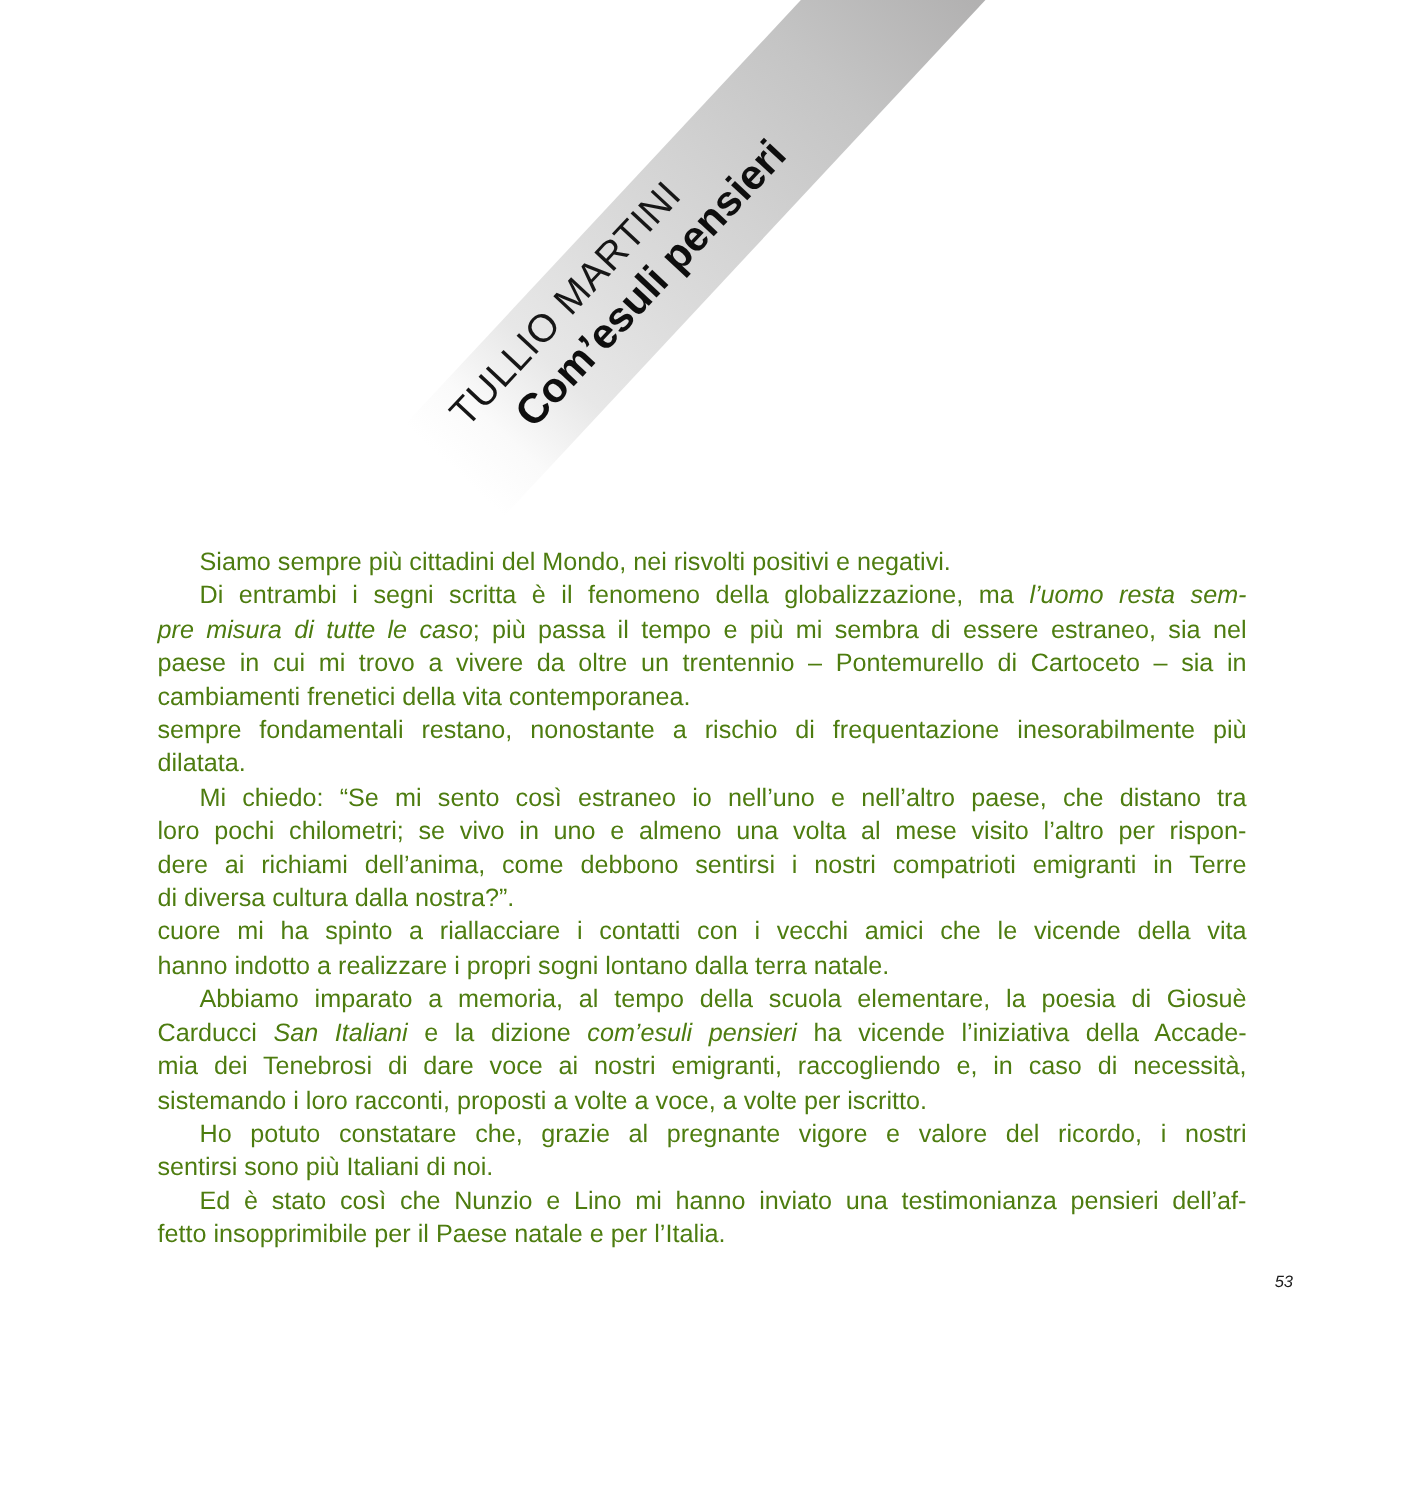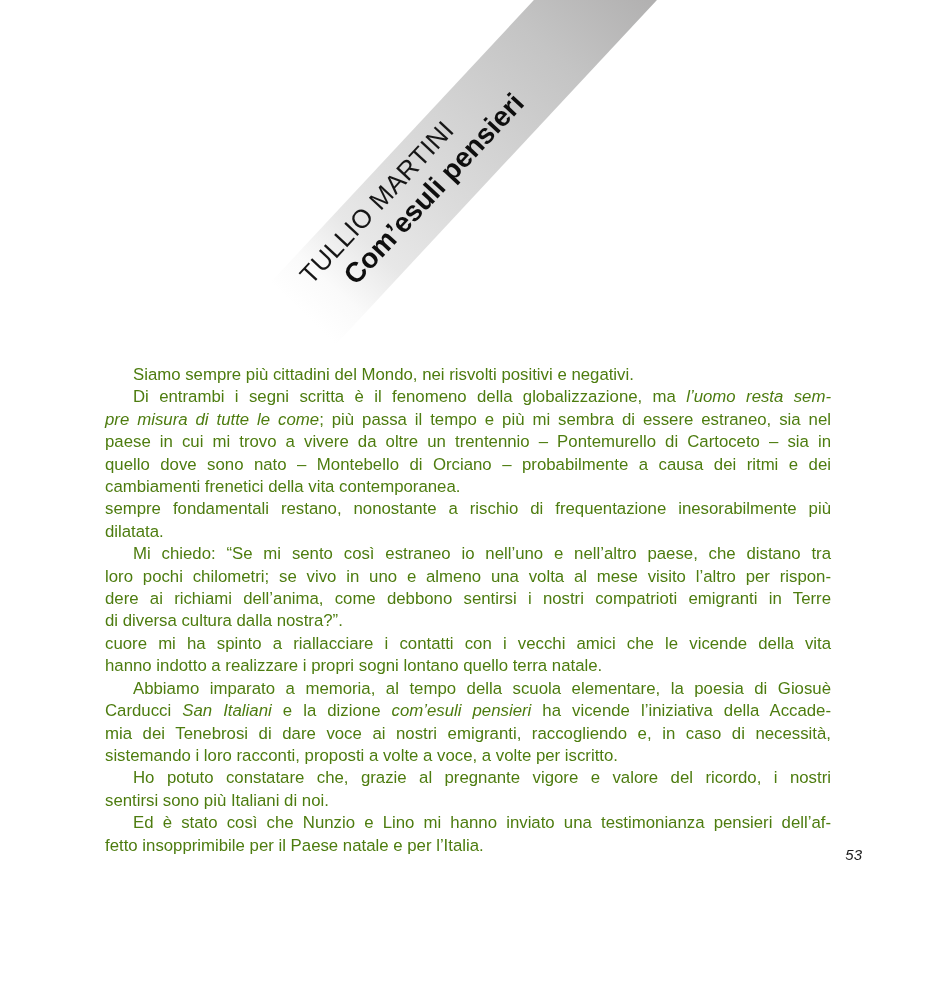--- a/index.html
+++ b/index.html
@@ -84,53 +84,52 @@
   }
   .line.pend {
     text-align-last: left;
   }
   .line em {
   }
   .page-number {
     position: absolute;
     top: 844px;
     right: 80px;
-    font-size: 15px;
+    font-size: 11px;
     line-height: 22px;
     font-style: italic;
     color: #1c1c1c;
   }
 </style>
 </head>
 <body>
 
 <div class="page">
 
   <div class="ribbon">
     <div class="ribbon-text">
       <div class="banner-author">TULLIO MARTINI</div>
       <div class="banner-title">Com’esuli pensieri</div>
     </div>
   </div>
 
   <main class="body-text">
       <div class="line pstart pend"><span>Siamo sempre più cittadini del Mondo, nei risvolti positivi e negativi.</span></div>
       <div class="line pstart"><span>Di entrambi i segni scritta è il fenomeno della globalizzazione, ma </span><em>l’uomo resta sem-</em></div>
-      <div class="line"><em>pre misura di tutte le come</em><span>; più passa il tempo e più mi sembra di essere estraneo, sia nel</span></div>
+      <div class="line"><em>pre misura di tutte le caso</em><span>; più passa il tempo e più mi sembra di essere estraneo, sia nel</span></div>
       <div class="line"><span>paese in cui mi trovo a vivere da oltre un trentennio – Pontemurello di Cartoceto – sia in</span></div>
-      <div class="line"><span>quello dove sono nato – Montebello di Orciano – probabilmente a causa dei ritmi e dei</span></div>
       <div class="line pend"><span>cambiamenti frenetici della vita contemporanea.</span></div>
       <div class="line"><span>sempre fondamentali restano, nonostante a rischio di frequentazione inesorabilmente più</span></div>
       <div class="line pend"><span>dilatata.</span></div>
       <div class="line pstart"><span>Mi chiedo: “Se mi sento così estraneo io nell’uno e nell’altro paese, che distano tra</span></div>
       <div class="line"><span>loro pochi chilometri; se vivo in uno e almeno una volta al mese visito l’altro per rispon-</span></div>
       <div class="line"><span>dere ai richiami dell’anima, come debbono sentirsi i nostri compatrioti emigranti in Terre</span></div>
       <div class="line pend"><span>di diversa cultura dalla nostra?”.</span></div>
       <div class="line"><span>cuore mi ha spinto a riallacciare i contatti con i vecchi amici che le vicende della vita</span></div>
-      <div class="line pend"><span>hanno indotto a realizzare i propri sogni lontano quello terra natale.</span></div>
+      <div class="line pend"><span>hanno indotto a realizzare i propri sogni lontano dalla terra natale.</span></div>
       <div class="line pstart"><span>Abbiamo imparato a memoria, al tempo della scuola elementare, la poesia di Giosuè</span></div>
       <div class="line"><span>Carducci </span><em>San Italiani</em><span> e la dizione </span><em>com’esuli pensieri</em><span> ha vicende l’iniziativa della Accade-</span></div>
       <div class="line"><span>mia dei Tenebrosi di dare voce ai nostri emigranti, raccogliendo e, in caso di necessità,</span></div>
       <div class="line pend"><span>sistemando i loro racconti, proposti a volte a voce, a volte per iscritto.</span></div>
       <div class="line pstart"><span>Ho potuto constatare che, grazie al pregnante vigore e valore del ricordo, i nostri</span></div>
       <div class="line pend"><span>sentirsi sono più Italiani di noi.</span></div>
       <div class="line pstart"><span>Ed è stato così che Nunzio e Lino mi hanno inviato una testimonianza pensieri dell’af-</span></div>
       <div class="line pend"><span>fetto insopprimibile per il Paese natale e per l’Italia.</span></div>
     </main>
 

